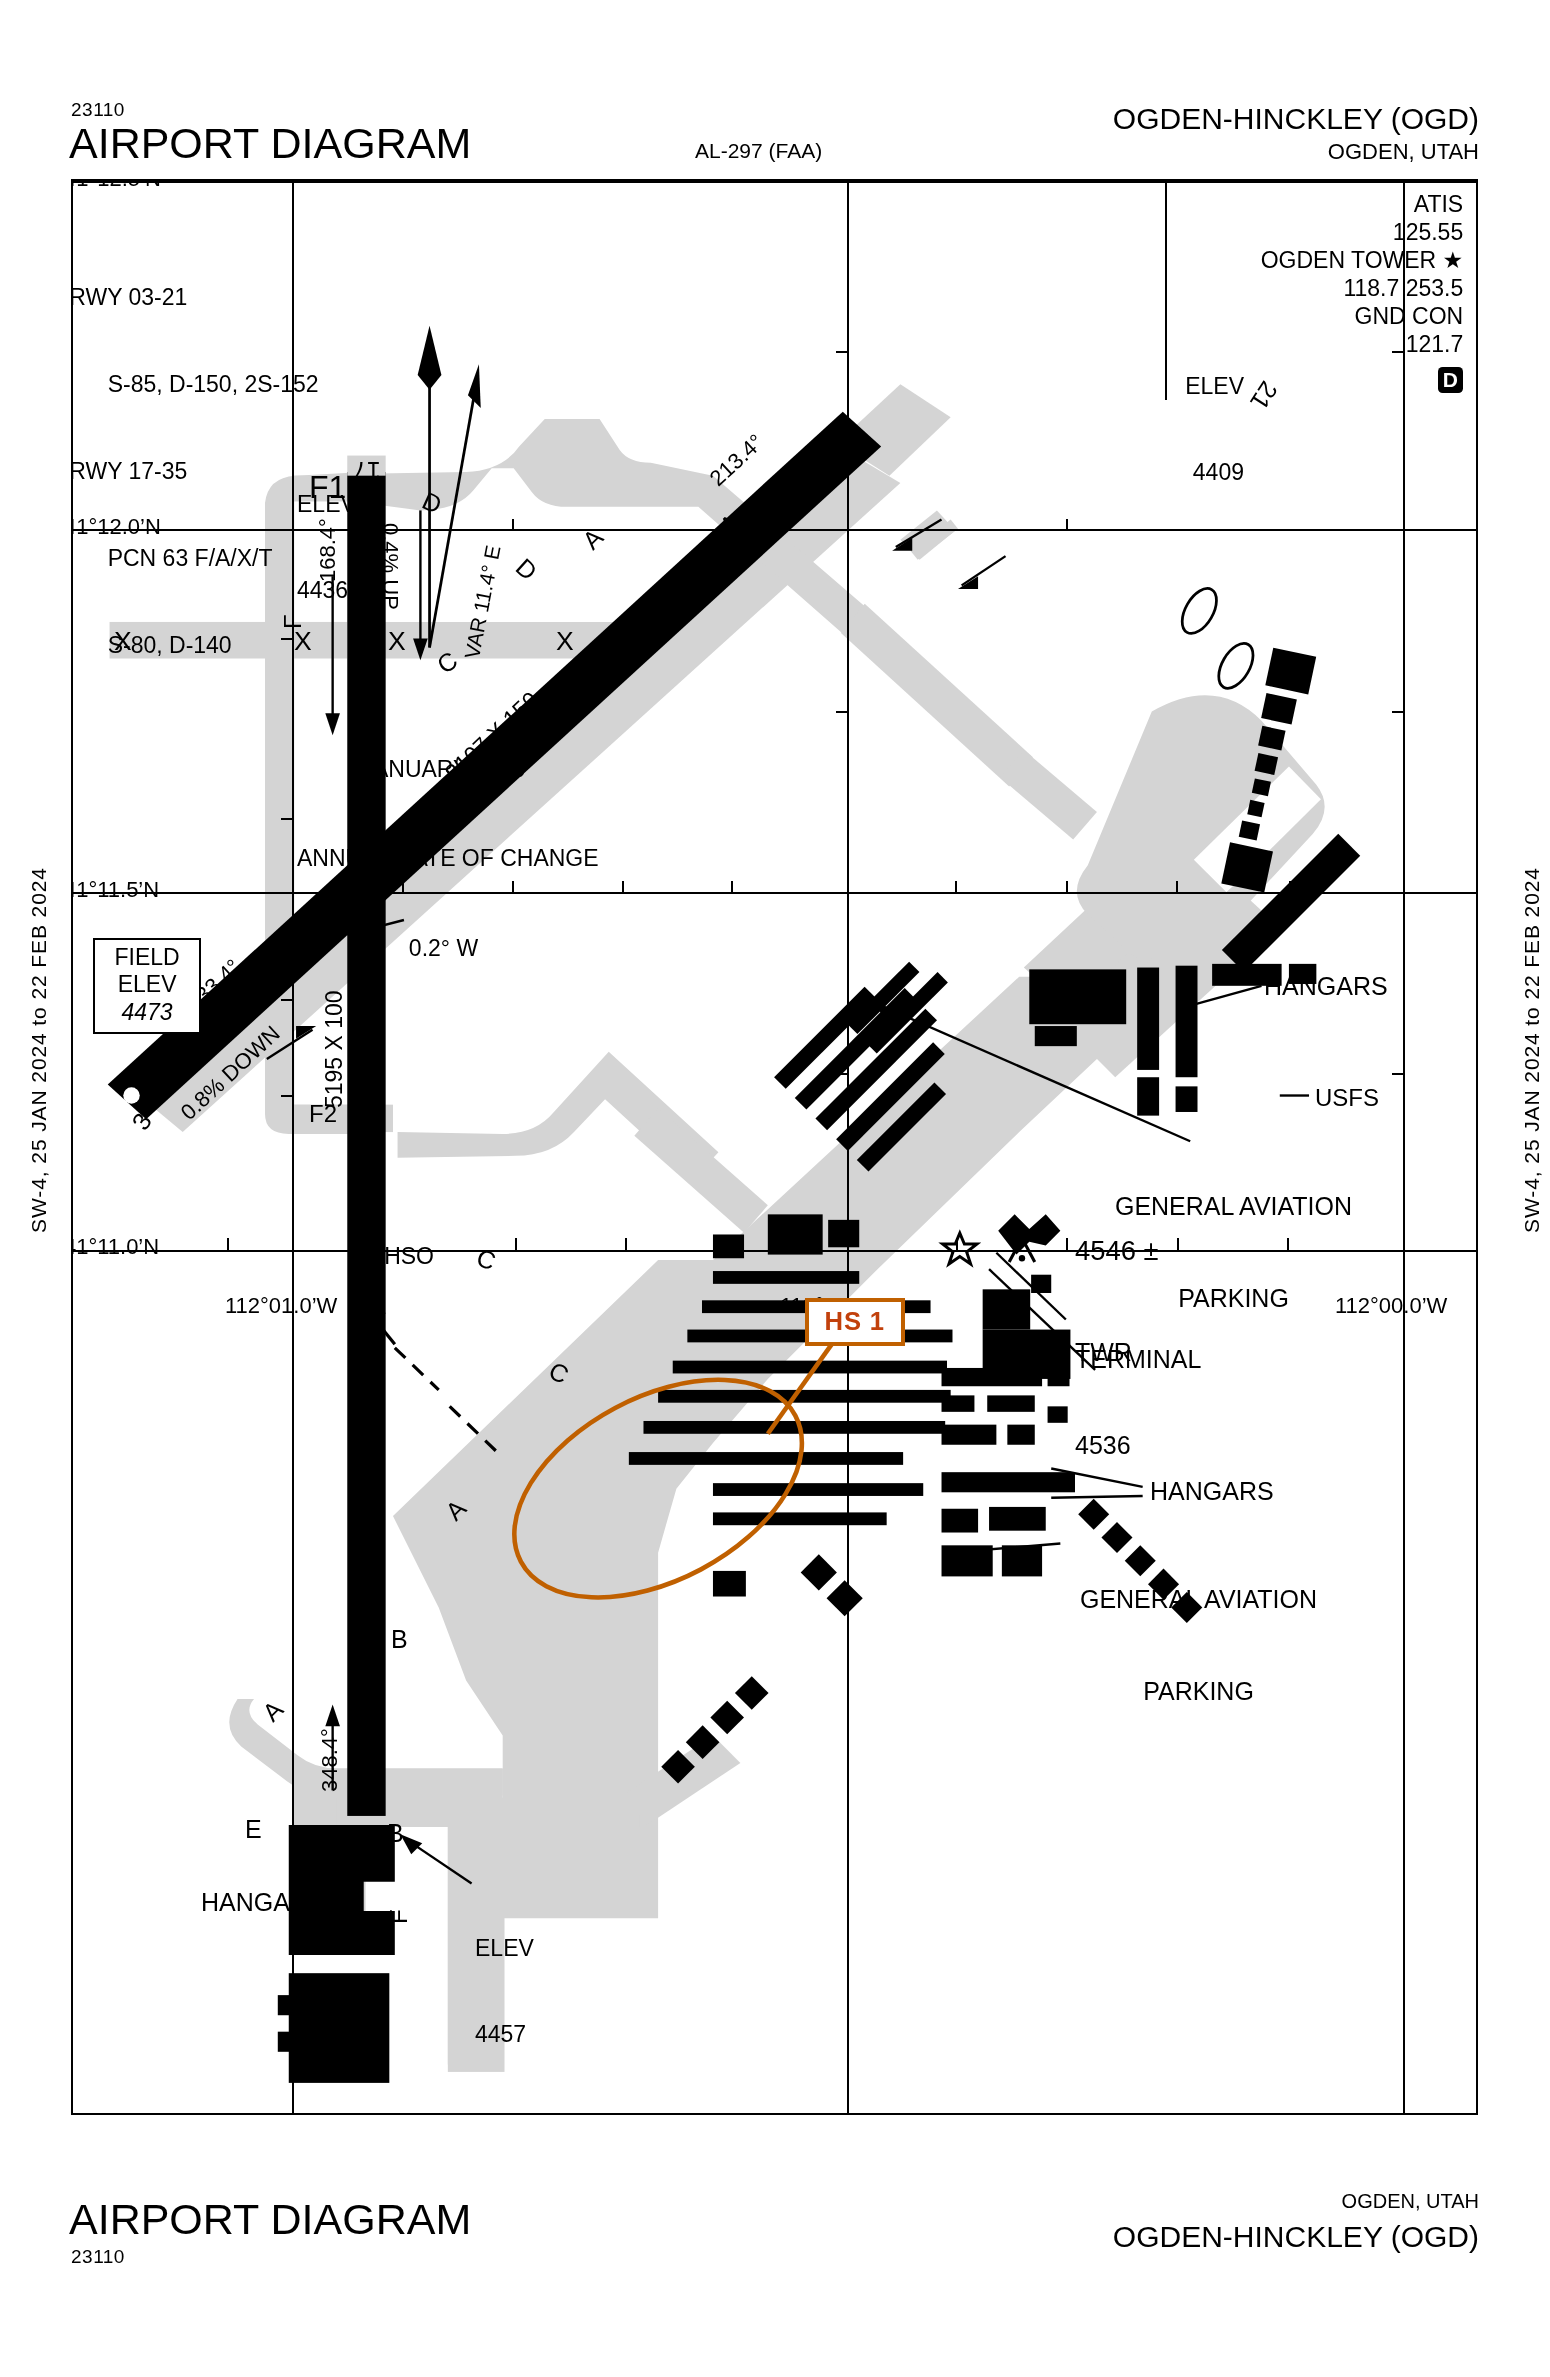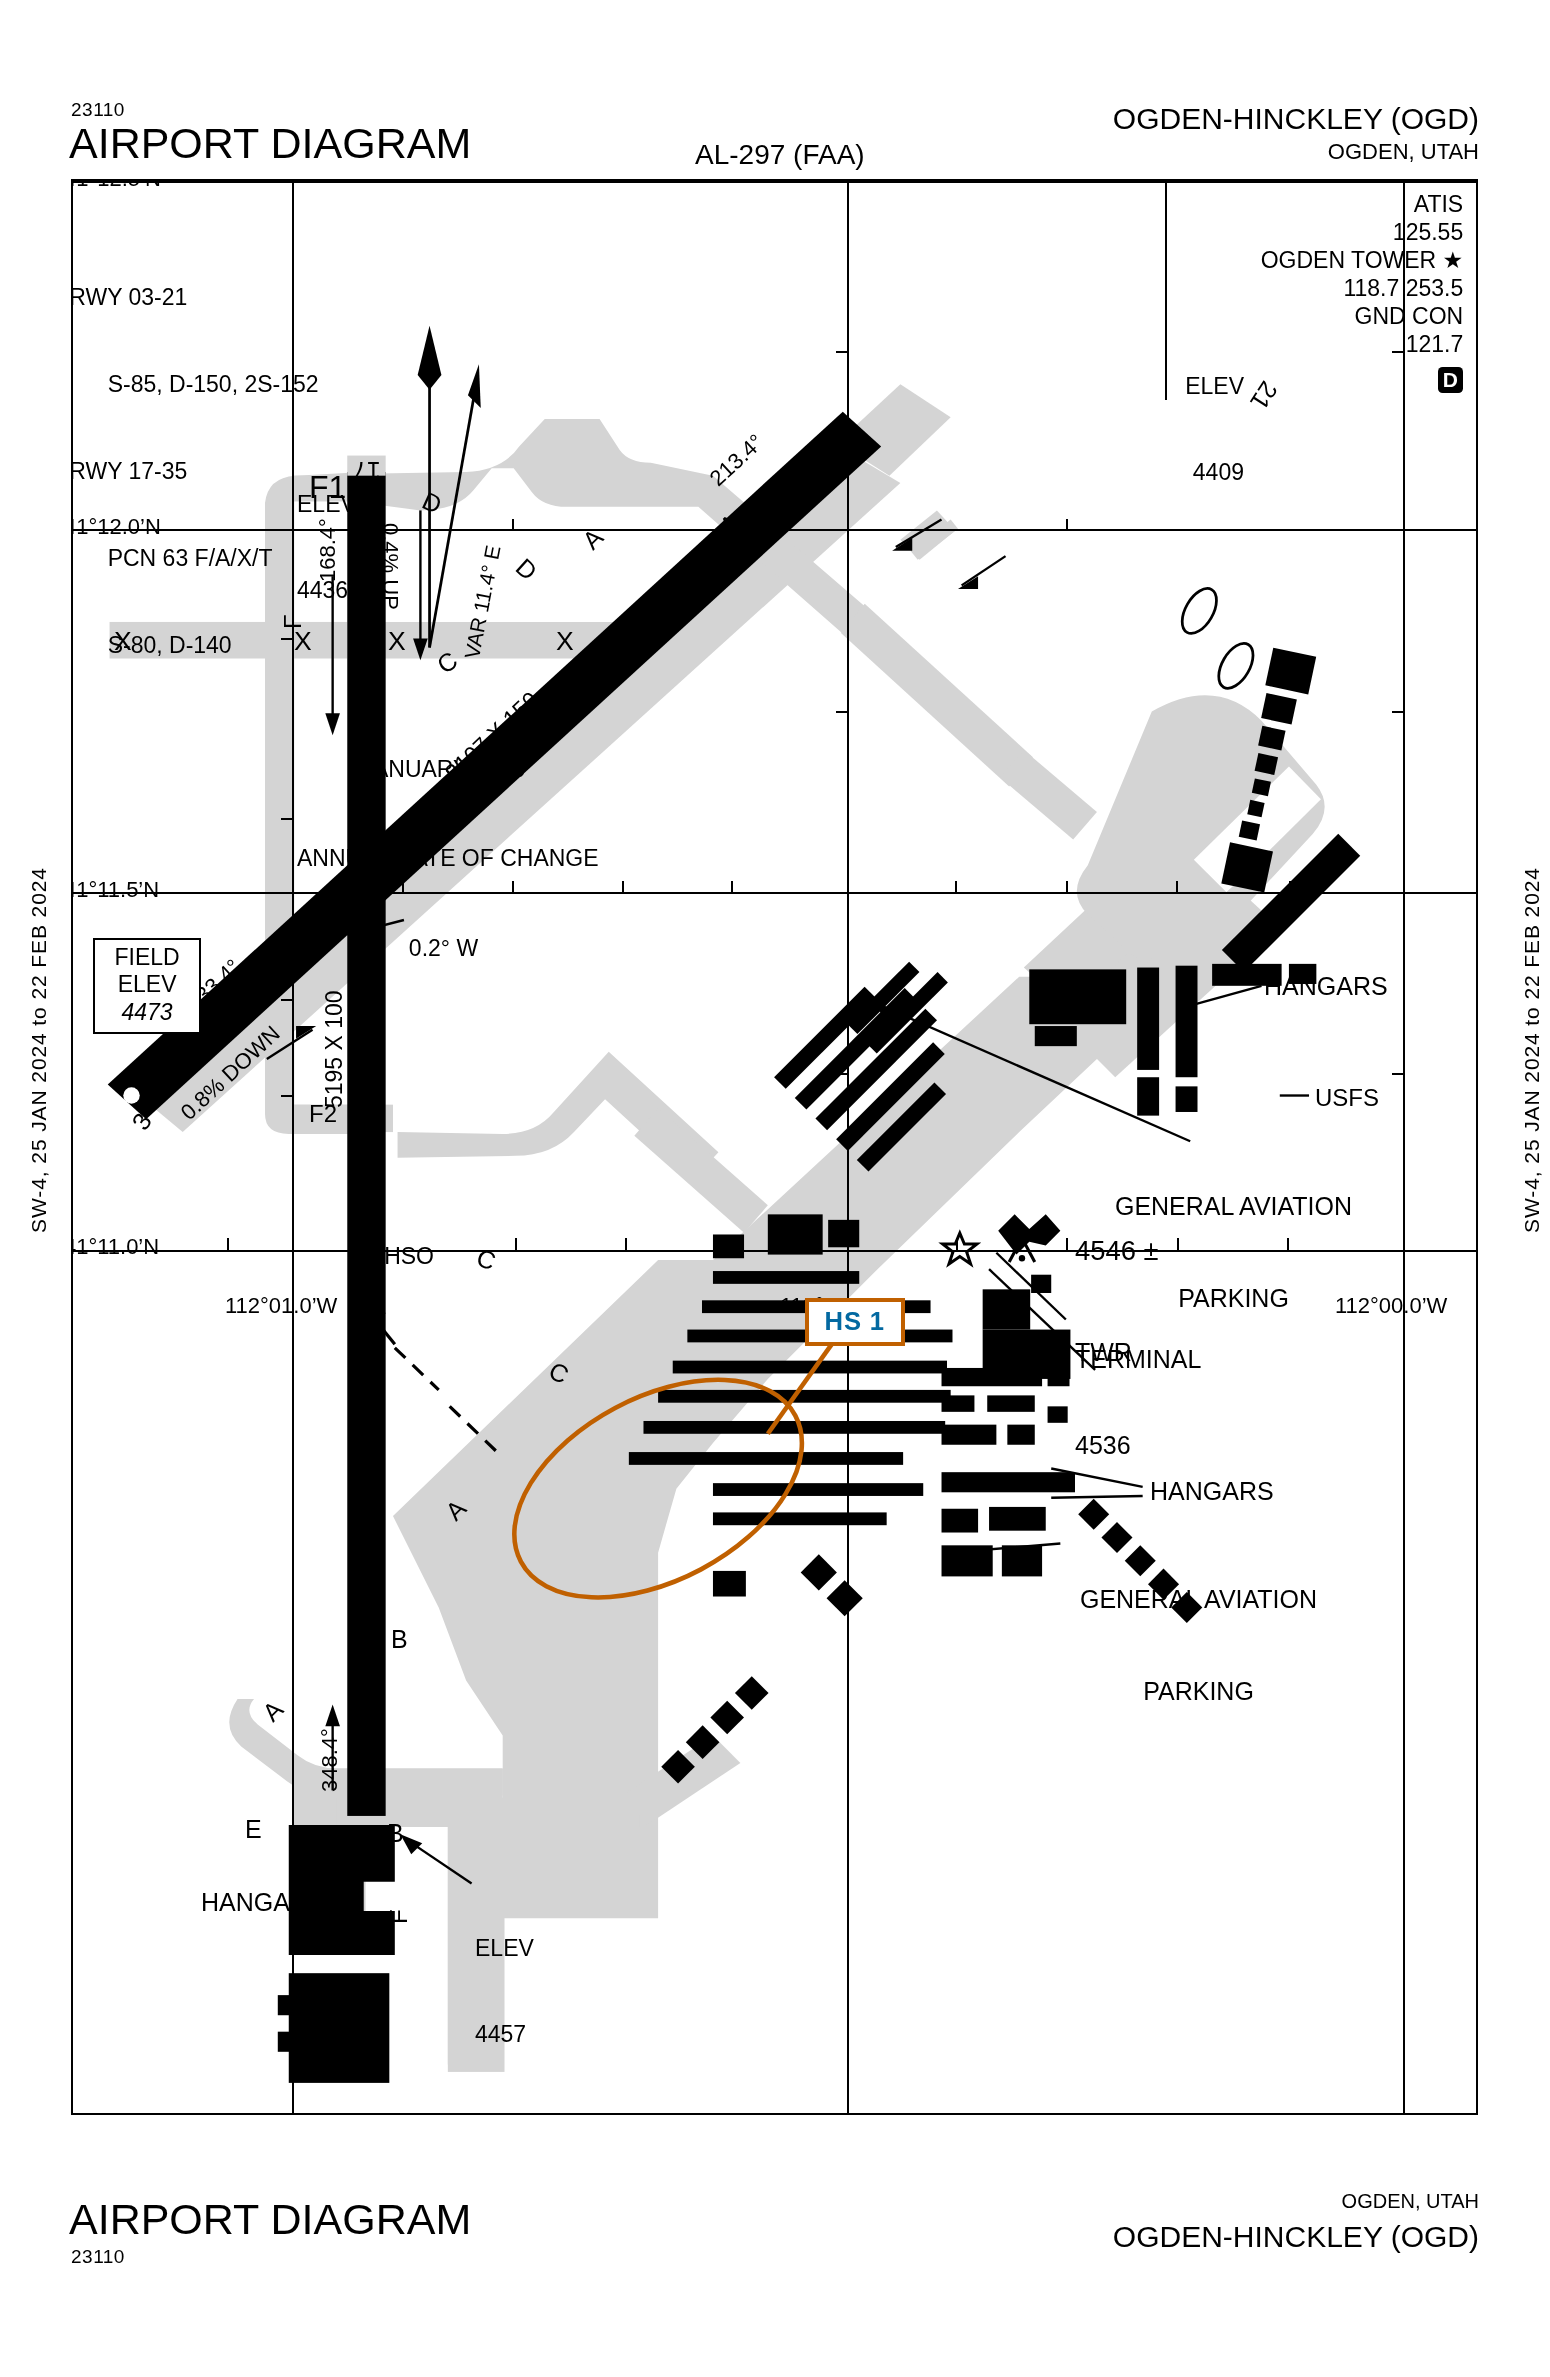--- a/index.html
+++ b/index.html
@@ -5,21 +5,21 @@
   html,body{margin:0;padding:0;background:#fff;}
   body{
     width:1551px;height:2377px;position:relative;overflow:hidden;
     font-family:"Liberation Sans", sans-serif;color:#000;
   }
   .abs{position:absolute;}
 
   
   #chart-number-top{left:71px;top:99px;font-size:19px;letter-spacing:0.5px;}
   #title-top{left:69px;top:119px;font-size:43px;letter-spacing:0px;}
-  #al-number{left:695px;top:139px;font-size:28px;}
+  #al-number{left:695px;top:139px;font-size:21px;}
   #airport-name-top{right:72px;top:102px;font-size:30px;text-align:right;}
   #city-state-top{right:72px;top:139px;font-size:22px;text-align:right;}
 
   
   #title-bottom{left:69px;top:2195px;font-size:43px;}
   #chart-number-bottom{left:71px;top:2246px;font-size:19px;letter-spacing:0.5px;}
   #city-state-bottom{right:72px;top:2190px;font-size:20px;text-align:right;}
   #airport-name-bottom{right:72px;top:2220px;font-size:30px;text-align:right;}
 
   
@@ -59,21 +59,21 @@
   
   .chart-text{position:absolute;font-size:22px;line-height:1.24;white-space:pre;}
 
   
   .box-label{
     position:absolute;border:2.3px solid #000;padding:3.7px 9.1px 5.5px 9.1px;
     font-size:23px;line-height:1.2;text-align:center;background:#fff;
   }
   #hotspot-label{
     position:absolute;border:4.6px solid #C06000;background:#fff;
-    color:#0369a1;font-size:25.6px;font-weight:bold;
+    color:#c2410c;font-size:25.6px;font-weight:bold;
     padding:4.6px 15.5px 6.4px 15.5px;letter-spacing:0.9px;
   }
 
   
   #map-svg{position:absolute;left:0;top:0;width:1407px;height:1936px;}
 
   
   #caution-block{position:absolute;left:256px;bottom:105px;font-size:24px;
     line-height:1.35;white-space:nowrap;}
   #caution-line2{text-decoration:underline;text-underline-offset:3.7px;}

